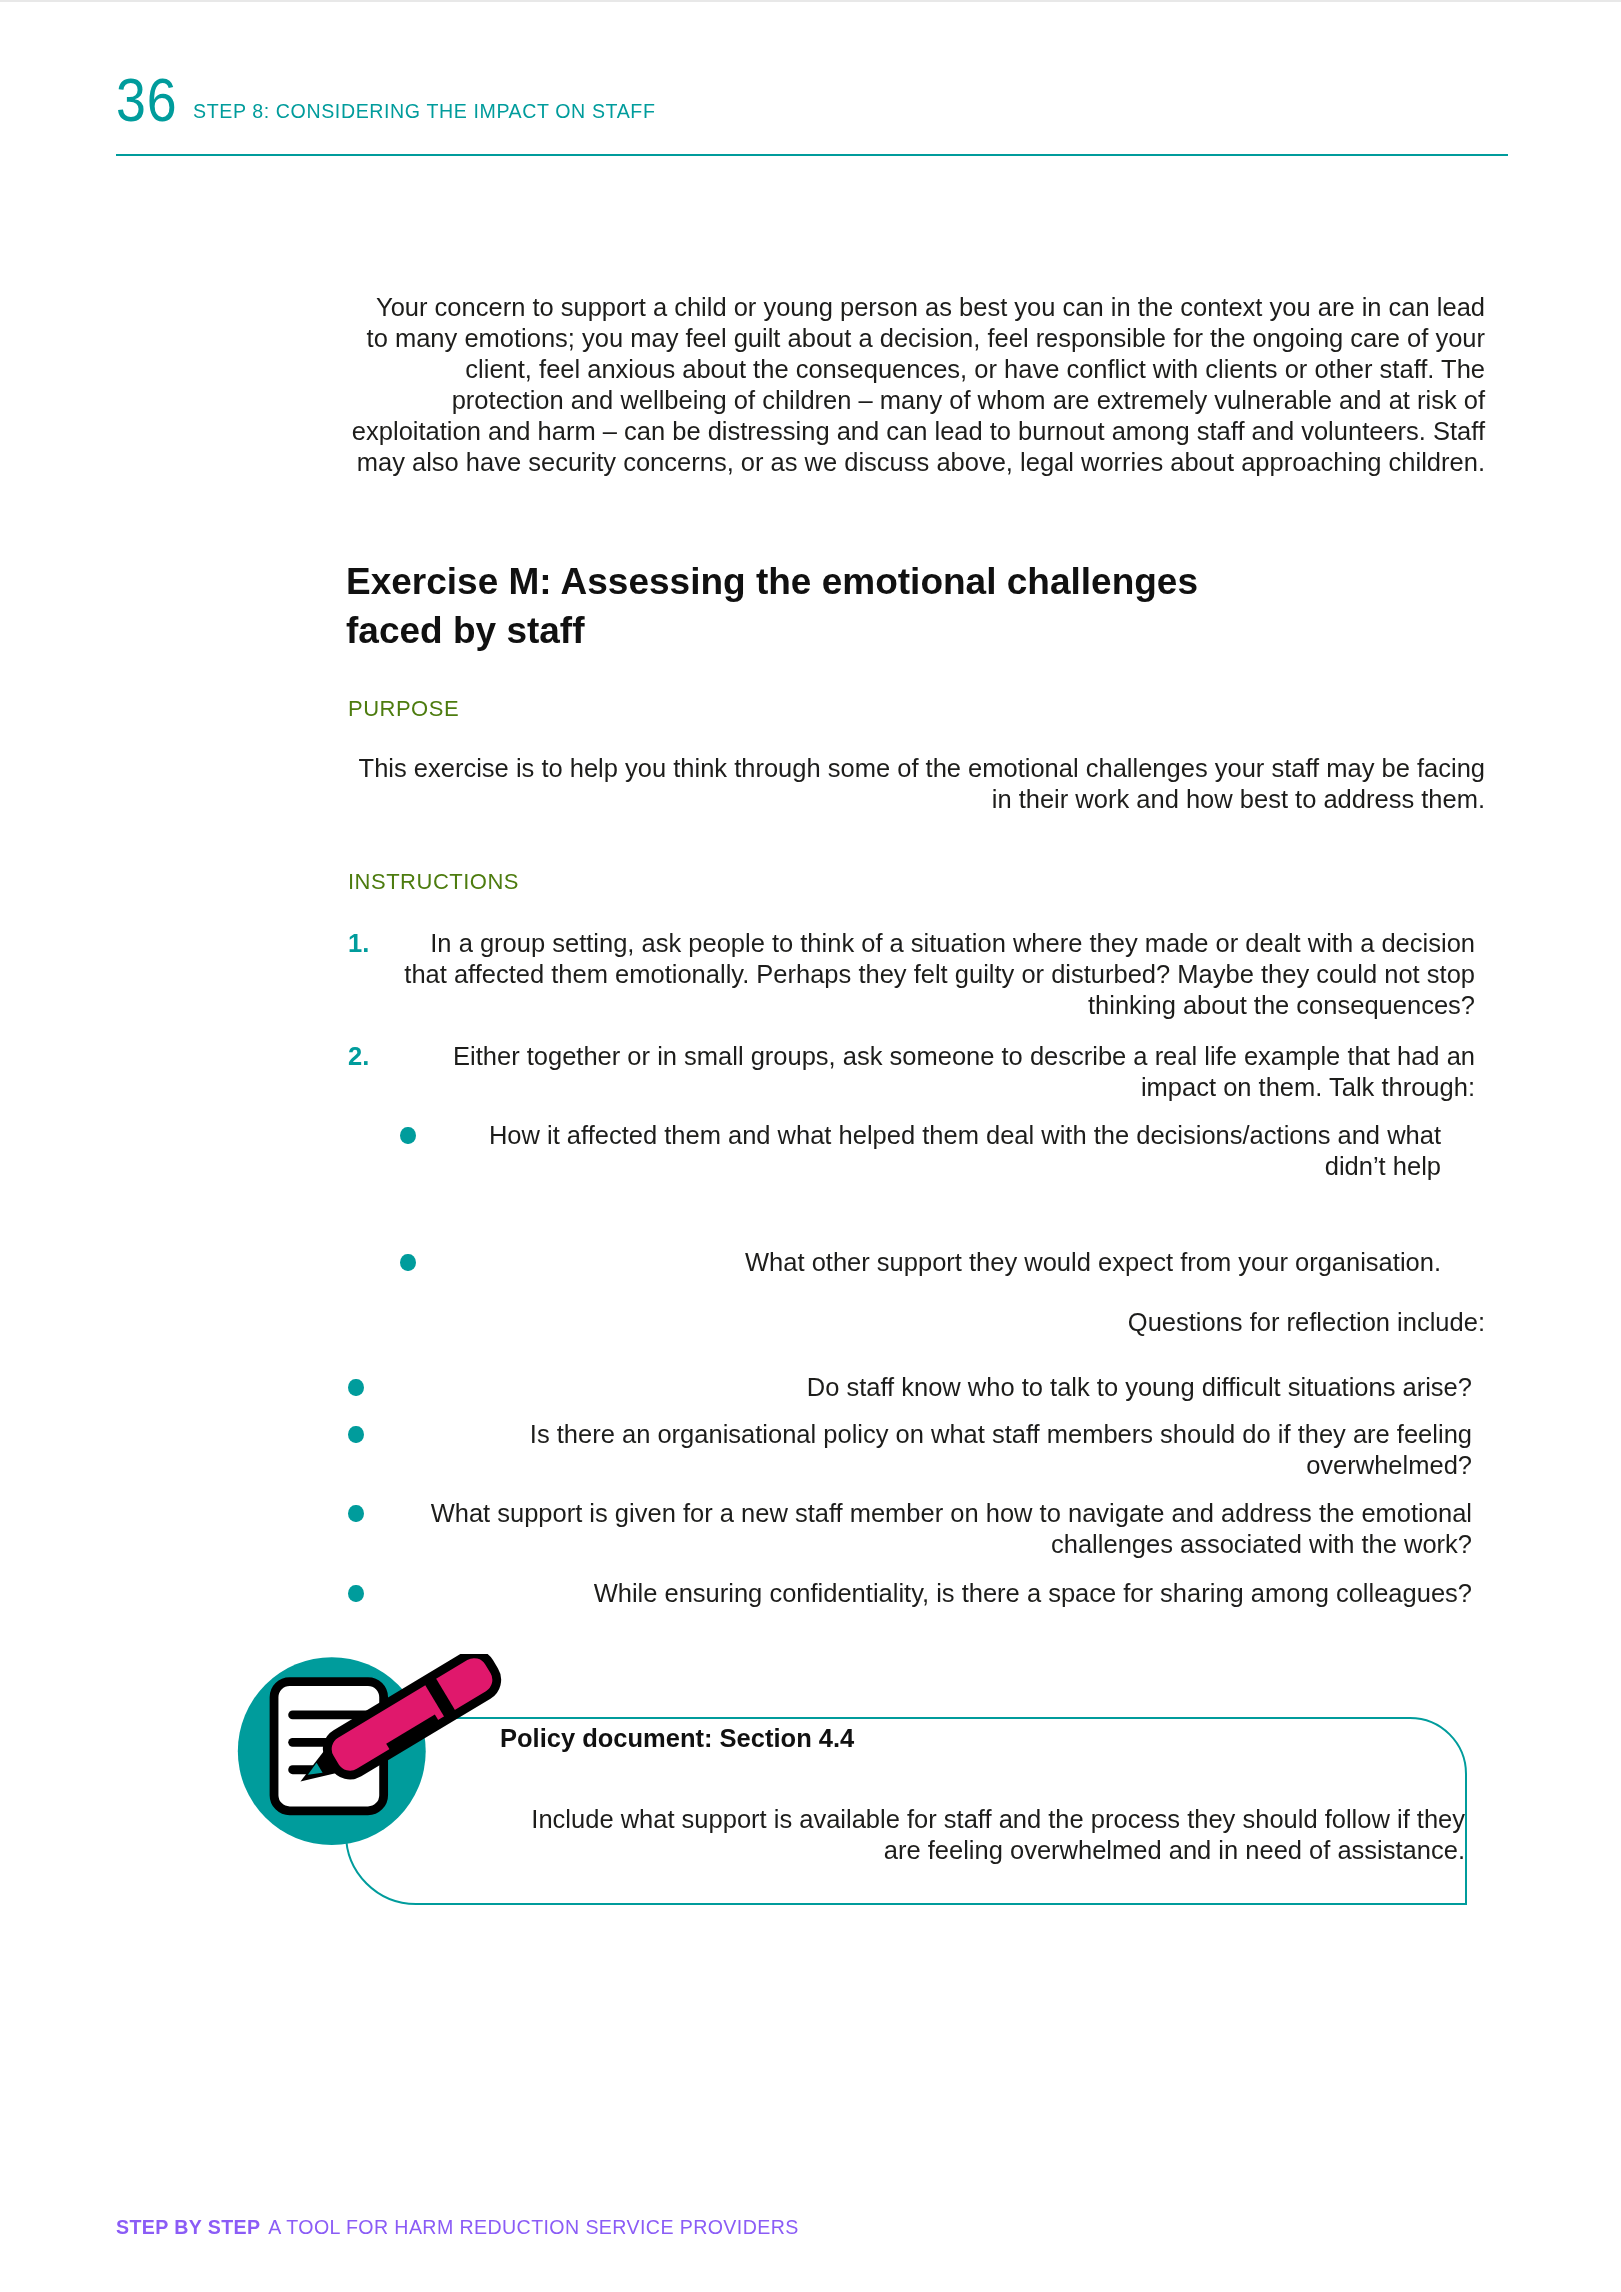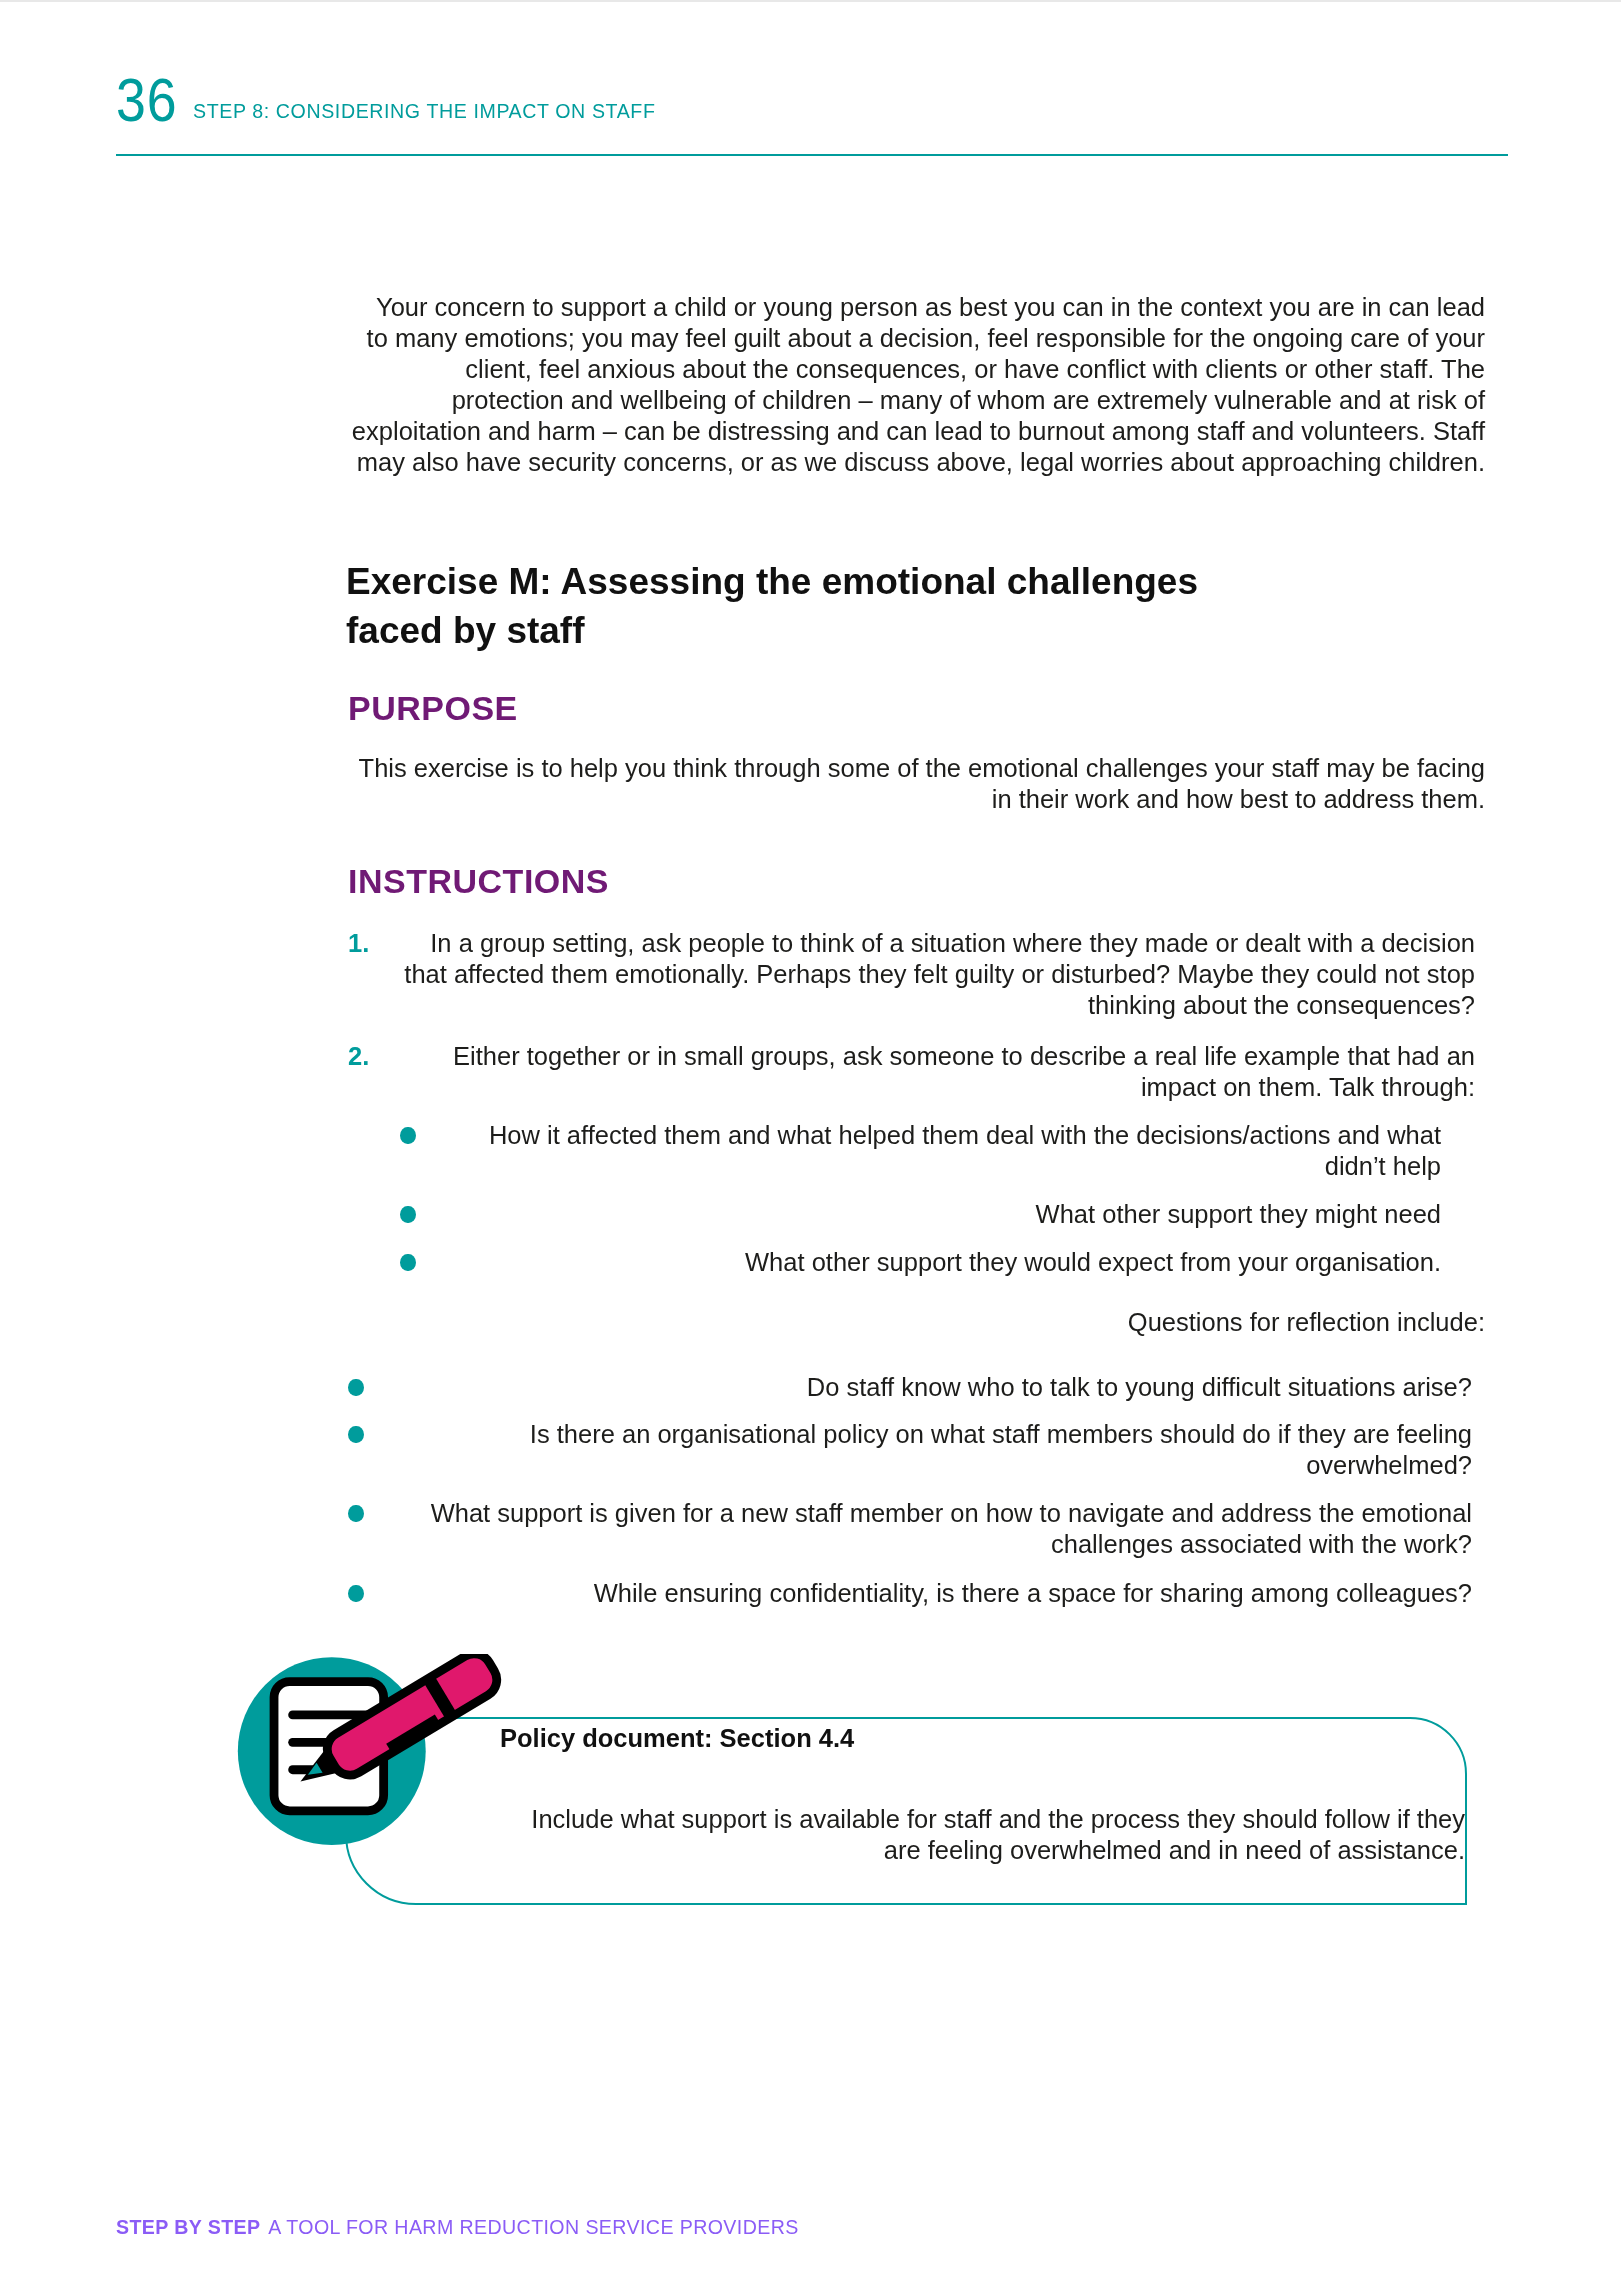--- a/index.html
+++ b/index.html
@@ -23,22 +23,22 @@
     background:#009c9c;
   }
   
   .body-text{ font-size:25.5px; line-height:31px; color:#1d1d1b;text-align:right; }
   .intro{ position:absolute; left:348px; top:290px; width:1137px; }
   .h1{
     position:absolute; left:346px; top:555px; width:1176px;
     font-size:37px; line-height:49px; font-weight:700; color:#111111;
   }
   .sub-head{
-    position:absolute; left:348px; font-size:34px; line-height:31px;
-    font-weight:700; color:#701a75; letter-spacing:0.5px;
+    position:absolute; left:348px; font-size:22px; line-height:31px;
+    font-weight:400; color:#4d7c0f; letter-spacing:0.5px;
   }
   .purpose-head{ top:691px; }
   .purpose-text{ position:absolute; left:348px; top:751px; width:1137px; }
   .instructions-head{ top:864px; }
   
   .step-row{ position:absolute; left:348px; width:1137px; }
   .step-num{
     position:absolute; left:0; top:0; width:39px; font-size:25.5px; line-height:31px;
     font-weight:700; color:#009c9c;
   }
@@ -109,24 +109,20 @@
 
   <div class="step-row step-2">
     <span class="step-num">2.</span>
     <div class="step-text body-text">Either together or in small groups, ask someone to describe a real life example that had an impact on them. Talk through:</div>
   </div>
 
   <div class="bullet-row lvl2 sb-1">
     <span class="dot"></span>
     <div class="bullet-text body-text">How it affected them and what helped them deal with the decisions/actions and what didn’t help</div>
   </div>
-  <div class="bullet-row lvl2 sb-2">
-    <span class="dot"></span>
-    <div class="bullet-text body-text">What other support they might need</div>
-  </div>
   <div class="bullet-row lvl2 sb-3">
     <span class="dot"></span>
     <div class="bullet-text body-text">What other support they would expect from your organisation.</div>
   </div>
 
   <div class="reflect-intro body-text">Questions for reflection include:</div>
 
   <div class="bullet-row lvl1 rb-1">
     <span class="dot"></span>
     <div class="bullet-text body-text">Do staff know who to talk to young difficult situations arise?</div>

